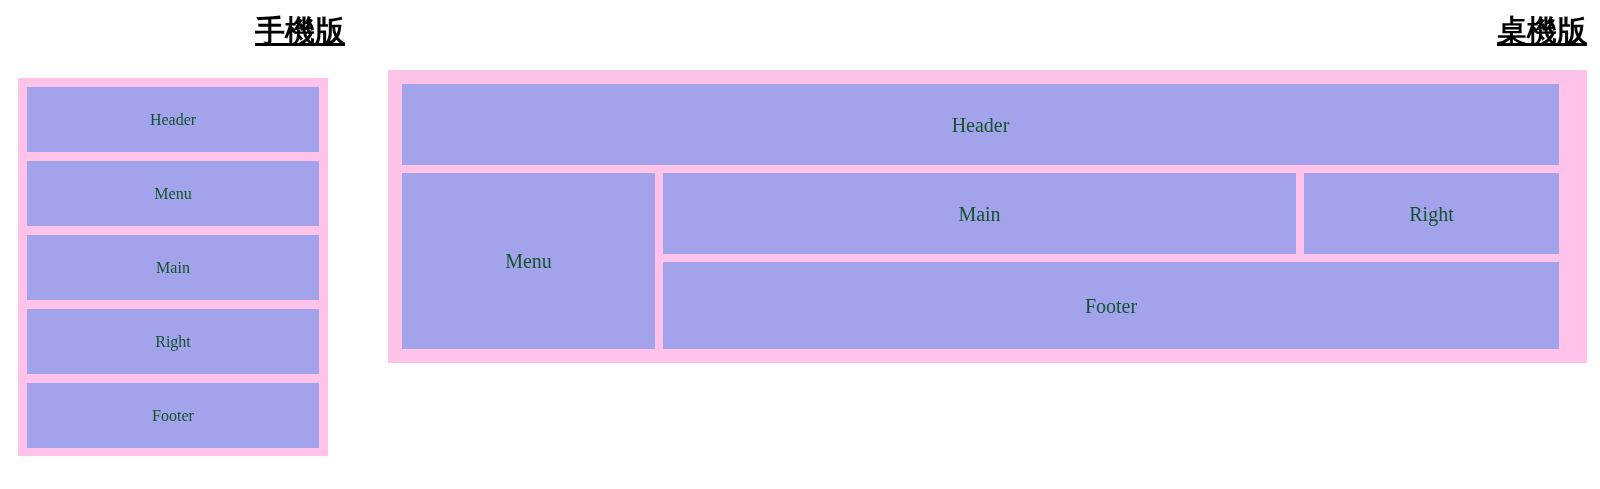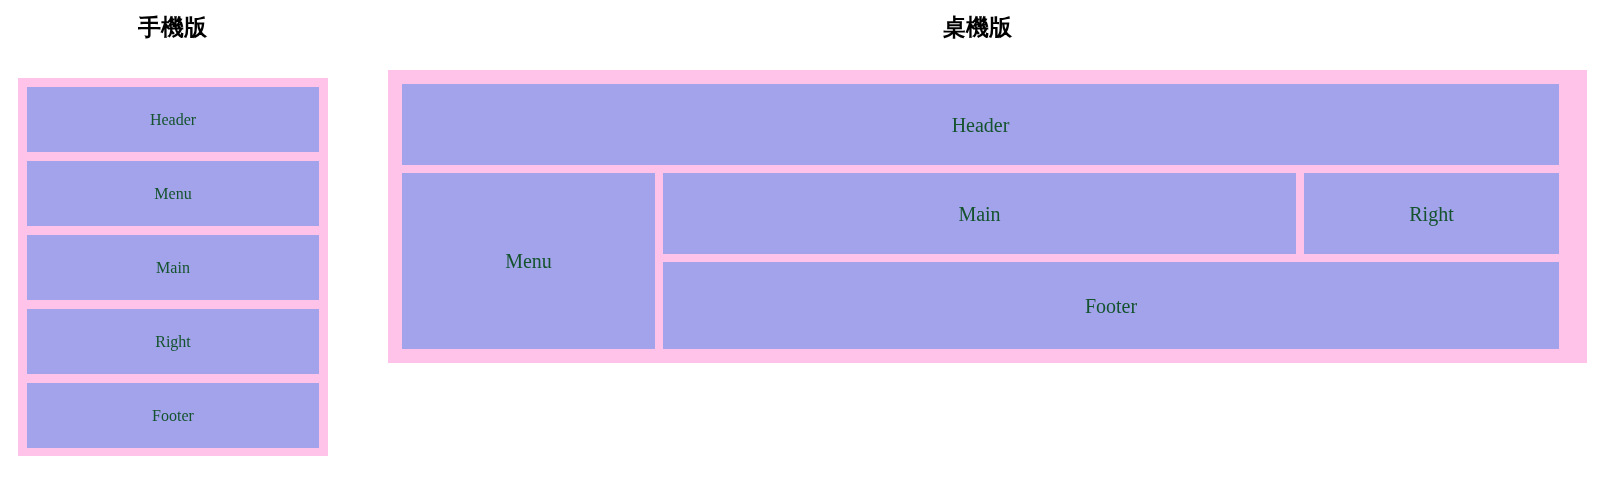--- a/index.html
+++ b/index.html
@@ -13,33 +13,34 @@
     position: relative;
     overflow: hidden;
     font-family: "Liberation Serif", "DejaVu Serif", serif;
   }
 
   
   .section-title {
     position: absolute;
     font-family: "DejaVu Sans", "Liberation Sans", sans-serif;
     font-weight: bold;
-    font-size: 23px;
+    font-size: 30px;
     line-height: 1;
     color: #000000;
     white-space: nowrap;
-    text-align: center;
+    text-align: right;
+    text-decoration: underline;
   }
   #mobile-title {
     left: 0;
     top: 16px;
     width: 345px;
   }
   #desktop-title {
-    left: 378px;
+    left: 388px;
     top: 16px;
     width: 1199px;
   }
 
   
   .wireframe-container {
     position: absolute;
     background: #ffc2e8;
     box-sizing: border-box;
   }

